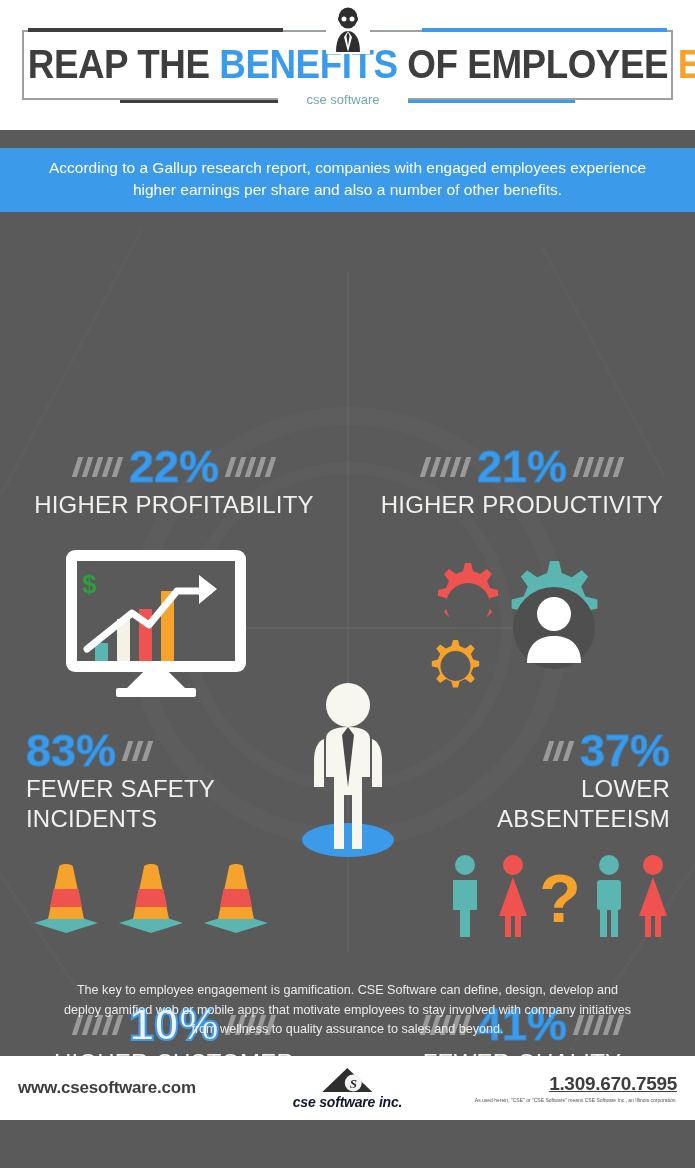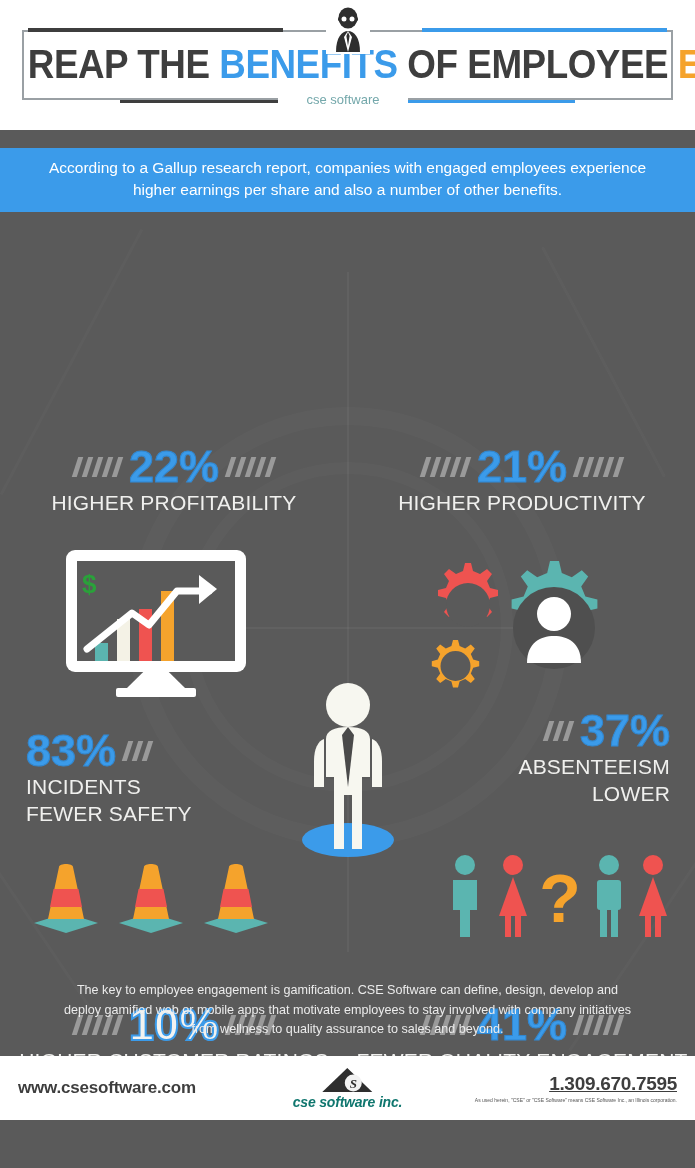--- a/index.html
+++ b/index.html
@@ -79,31 +79,31 @@
   .pct-row { display: flex; align-items: center; gap: 9px; }
   .pct {
     font-family: "Liberation Sans Narrow", "Liberation Sans", sans-serif;
     font-weight: 700; font-size: 45px; line-height: 1;
     color: #3b9bea; -webkit-text-stroke: 1px #2f86d0;
     text-shadow: 0 0 1px rgba(255,255,255,0.35);
   }
   .pct.white { color: #f2f2f0; -webkit-text-stroke: 2px #3b9bea; }
   .label {
     font-family: "Liberation Sans Narrow", "Liberation Sans", sans-serif;
-    font-size: 21px; font-weight: 400; letter-spacing: 0.2px;
+    font-size: 24px; font-weight: 400; letter-spacing: 0.2px;
     line-height: 1.18; color: #f0f0ee; margin-top: 2px;
   }
   .slashes { display: flex; gap: 5px; }
   .slashes i { display: block; width: 5px; height: 20px; background: #9a9a9a;
                transform: skewX(-18deg); }
 
   .s-22  { left: 8px;   top: 232px; width: 332px; text-align: center; }
   .s-21  { left: 356px; top: 232px; width: 332px; text-align: center; }
   .s-48  { left: 26px;  top: 516px; width: 270px; text-align: left; }
-  .s-37  { left: 400px; top: 496px; width: 270px; text-align: right; }
+  .s-37  { left: 400px; top: 516px; width: 270px; text-align: right; }
   .s-10  { left: 8px;   top: 790px; width: 332px; text-align: center; }
   .s-41  { left: 356px; top: 790px; width: 332px; text-align: center; }
   .s-48 .pct-row, .s-10 .pct-row, .s-22 .pct-row, .s-21 .pct-row, .s-41 .pct-row { justify-content: center; }
   .s-48 .pct-row { justify-content: flex-start; }
   .s-37 .pct-row { justify-content: flex-end; }
 
   
   .monitor { position: absolute; left: 66px; top: 338px; width: 180px; }
   .mon-screen { width: 180px; height: 122px; background: #fff; border-radius: 9px; padding: 11px; }
   .mon-inner { width: 100%; height: 100%; background: #5a5a5a; position: relative; overflow: hidden; }
@@ -142,21 +142,21 @@
     position: relative; height: 64px; background: #fff;
     display: flex; align-items: center; padding: 0 18px;
   }
   .foot-url {
     font-family: "Liberation Sans Narrow", "Liberation Sans", sans-serif;
     font-weight: 700; font-size: 17px; color: #3e3e3e; letter-spacing: -0.2px;
   }
   .foot-logo { position: absolute; left: 50%; transform: translateX(-50%);
                display: flex; flex-direction: column; align-items: center; }
   .foot-logo-name { font-style: italic; font-weight: 700; font-size: 14px;
-                    color: #0f766e; letter-spacing: -0.2px; margin-top: 1px; }
+                    color: #0f172a; letter-spacing: -0.2px; margin-top: 1px; }
   .foot-right { margin-left: auto; text-align: right; }
   .foot-phone {
     font-family: "Liberation Sans Narrow", "Liberation Sans", sans-serif;
     font-weight: 700; font-size: 19px; color: #3e3e3e; letter-spacing: -0.3px; text-decoration: underline;
   }
   .foot-disc { font-size: 5px; color: #555; margin-top: 2px; white-space: nowrap; }
 </style>
 </head>
 <body>
 
@@ -283,22 +283,22 @@
 
     <div class="stat s-48">
       <div class="pct-row">
         <span class="pct">83%</span>
         <span class="slashes">
             <i></i>
             <i></i>
             <i></i>
           </span>
       </div>
+      <div class="label">FEWER SAFETY</div>
       <div class="label">INCIDENTS</div>
-      <div class="label">FEWER SAFETY</div>
     </div>
 
     <div class="center-person">
       <svg width="100" height="185" viewBox="0 0 100 185">
         <ellipse cx="50" cy="163" rx="46" ry="17" fill="#3b9bea"></ellipse>
         <circle cx="50" cy="28" r="22" fill="#f7f7f0"></circle>
         <path d="M28 62 C28 54 36 50 50 50 C64 50 72 54 72 62 L72 100 L64 100 L64 172 L54 172 L54 118 L46 118 L46 172 L36 172 L36 100 L28 100 Z" fill="#f7f7f0"></path>
         <path d="M26 62 C20 64 16 72 16 84 L16 110 L26 110 Z" fill="#f7f7f0"></path>
         <path d="M74 62 C80 64 84 72 84 84 L84 110 L74 110 Z" fill="#f7f7f0"></path>
         <path d="M50 50 L44 58 L50 110 L56 58 Z" fill="#4a4a4a"></path>
@@ -307,22 +307,22 @@
 
     <div class="stat s-37">
       <div class="pct-row">
         <span class="slashes">
             <i></i>
             <i></i>
             <i></i>
           </span>
         <span class="pct">37%</span>
       </div>
+      <div class="label">LOWER</div>
       <div class="label">ABSENTEEISM</div>
-      <div class="label">LOWER</div>
     </div>
 
     <div class="cones">
       <svg width="250" height="80" viewBox="0 0 250 80">
         <g>
           <polygon points="40,68 8,78 40,88 72,78" fill="#5bb5b0" transform="translate(0,-12)"></polygon>
           <path d="M33 10 C33 6 47 6 47 10 L58 62 L22 62 Z" fill="#f5a32c"></path>
           <path d="M27.5 32 L52.5 32 L56 50 L24 50 Z" fill="#ef5350"></path>
         </g>
         <g transform="translate(85,0)">

